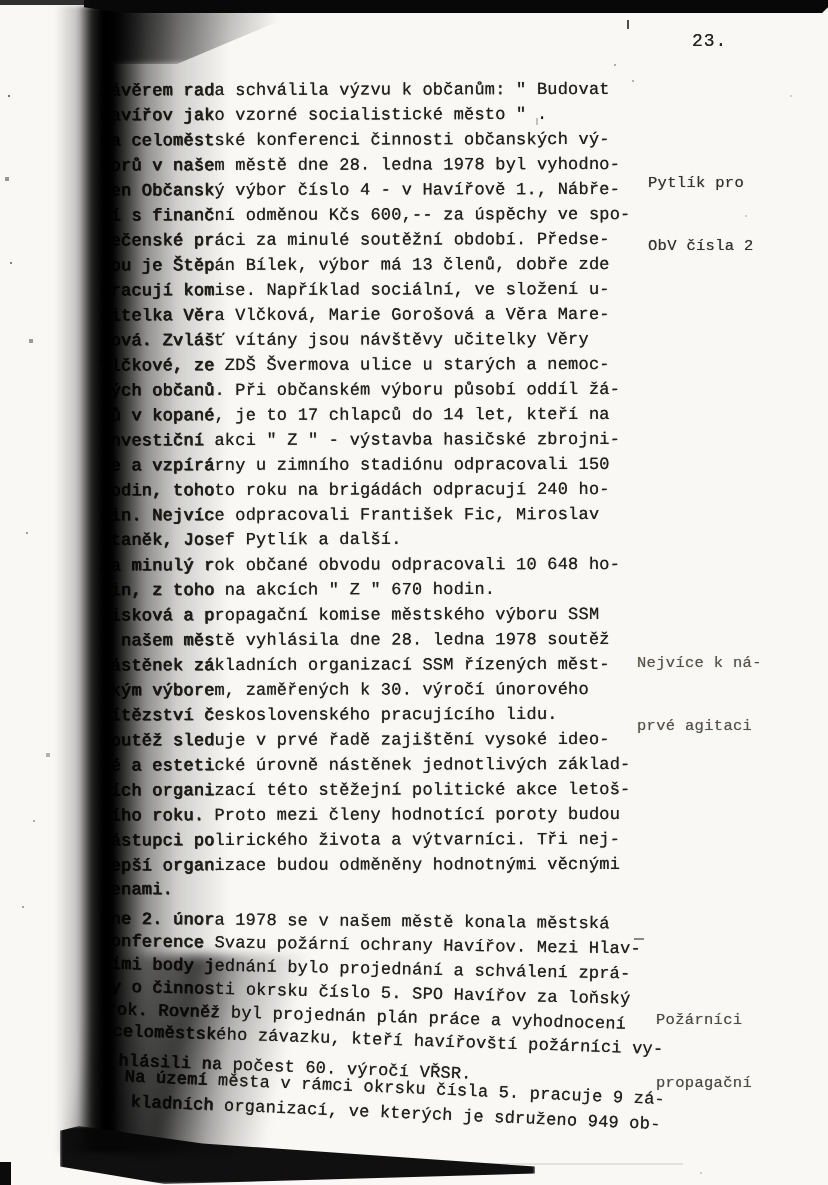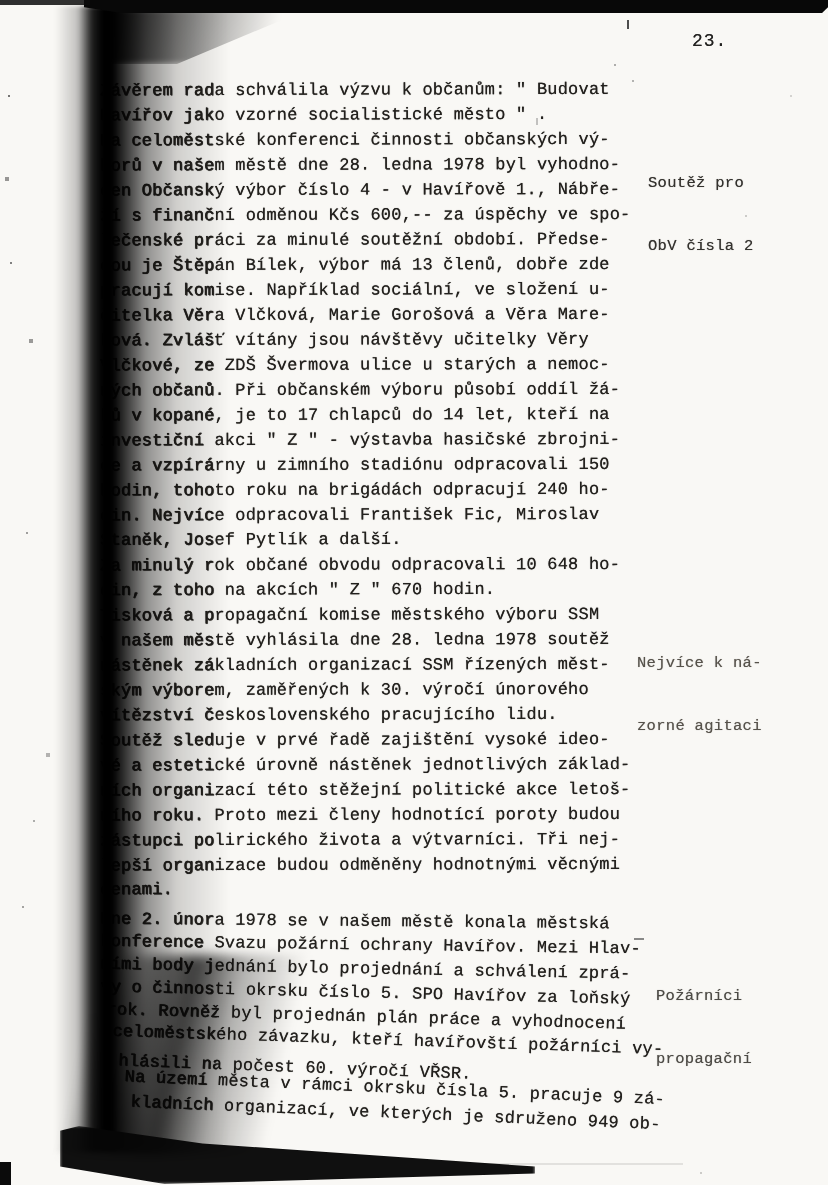--- a/index.html
+++ b/index.html
@@ -15,21 +15,21 @@
     transform-origin:95% 50%;}
   .bodytext.ghost{clip-path:inset(0 612px 0 0);
     transform:translate(0.7px,0.4px);opacity:.9;}
   
   .pagenum{position:absolute;left:692px;top:31px;font-size:18px;color:#232220;
     letter-spacing:1px;text-shadow:0 0 .6px rgba(30,30,30,.8);}
   .note{position:absolute;font-size:15.5px;line-height:21px;letter-spacing:.3px;
     white-space:pre;}
   .note-1{left:648px;top:131px;color:#34322e;text-shadow:0 0 .7px rgba(52,50,46,.7);}
   .note-2{left:637px;top:611px;color:#56524b;text-shadow:0 0 .8px rgba(86,82,75,.6);}
-  .note-3{left:656px;top:944px;color:#4c4a45;text-shadow:0 0 .8px rgba(76,74,69,.6);font-family:Liberation Mono, monospace;}
+  .note-3{left:656px;top:968px;color:#4c4a45;text-shadow:0 0 .8px rgba(76,74,69,.6);font-family:Liberation Mono, monospace;}
   
   .artifact{position:absolute;}
   .top-band{left:84px;top:0;right:0;height:13px;background:#080808;
     clip-path:polygon(0 0,100% 0,100% 55%,99.2% 100%,5% 100%,0 55%);}
   .top-left-strip{left:0;top:0;width:90px;height:5px;background:rgba(12,12,12,.85);
     filter:blur(.5px);}
   .top-wedge{left:108px;top:8px;width:230px;height:56px;mix-blend-mode:multiply;
     background:linear-gradient(100deg,rgba(0,0,0,.85),rgba(0,0,0,.3) 45%,rgba(0,0,0,0) 72%);
     clip-path:polygon(0 0,88% 0,30% 100%,0 100%);filter:blur(3px);}
   .band-left{left:55px;top:6px;width:175px;height:1146px;mix-blend-mode:multiply;
@@ -60,26 +60,26 @@
     700px 1172px 0 0 rgba(0,0,0,.18), 790px 95px 0 0 rgba(0,0,0,.15);}
 </style>
 </head>
 <body>
 
 <div class="scan">
 
   <div class="pagenum">23.</div>
 
   <div class="note note-1">
-    <div>Soutěž pro</div>
+    <div>Pytlík pro</div>
     <div>ObV čísla 2</div>
   </div>
   <div class="note note-2">
     <div>Nejvíce k ná-</div>
-    <div>zorné agitaci</div>
+    <div>prvé agitaci</div>
   </div>
   <div class="note note-3">
     <div>Požárníci</div>
     <div>propagační</div>
   </div>
 
   <div id="bodytext" class="bodytext">
       <div class="line" style="top: 80px; left: 100px; transform: rotate(-0.15deg);">Závěrem rada schválila výzvu k občanům: " Budovat</div>
       <div class="line" style="top: 105px; left: 100px; transform: rotate(-0.15deg);">Havířov jako vzorné socialistické město " .</div>
       <div class="line" style="top: 130px; left: 100px; transform: rotate(-0.15deg);">Na celoměstské konferenci činnosti občanských vý-</div>

